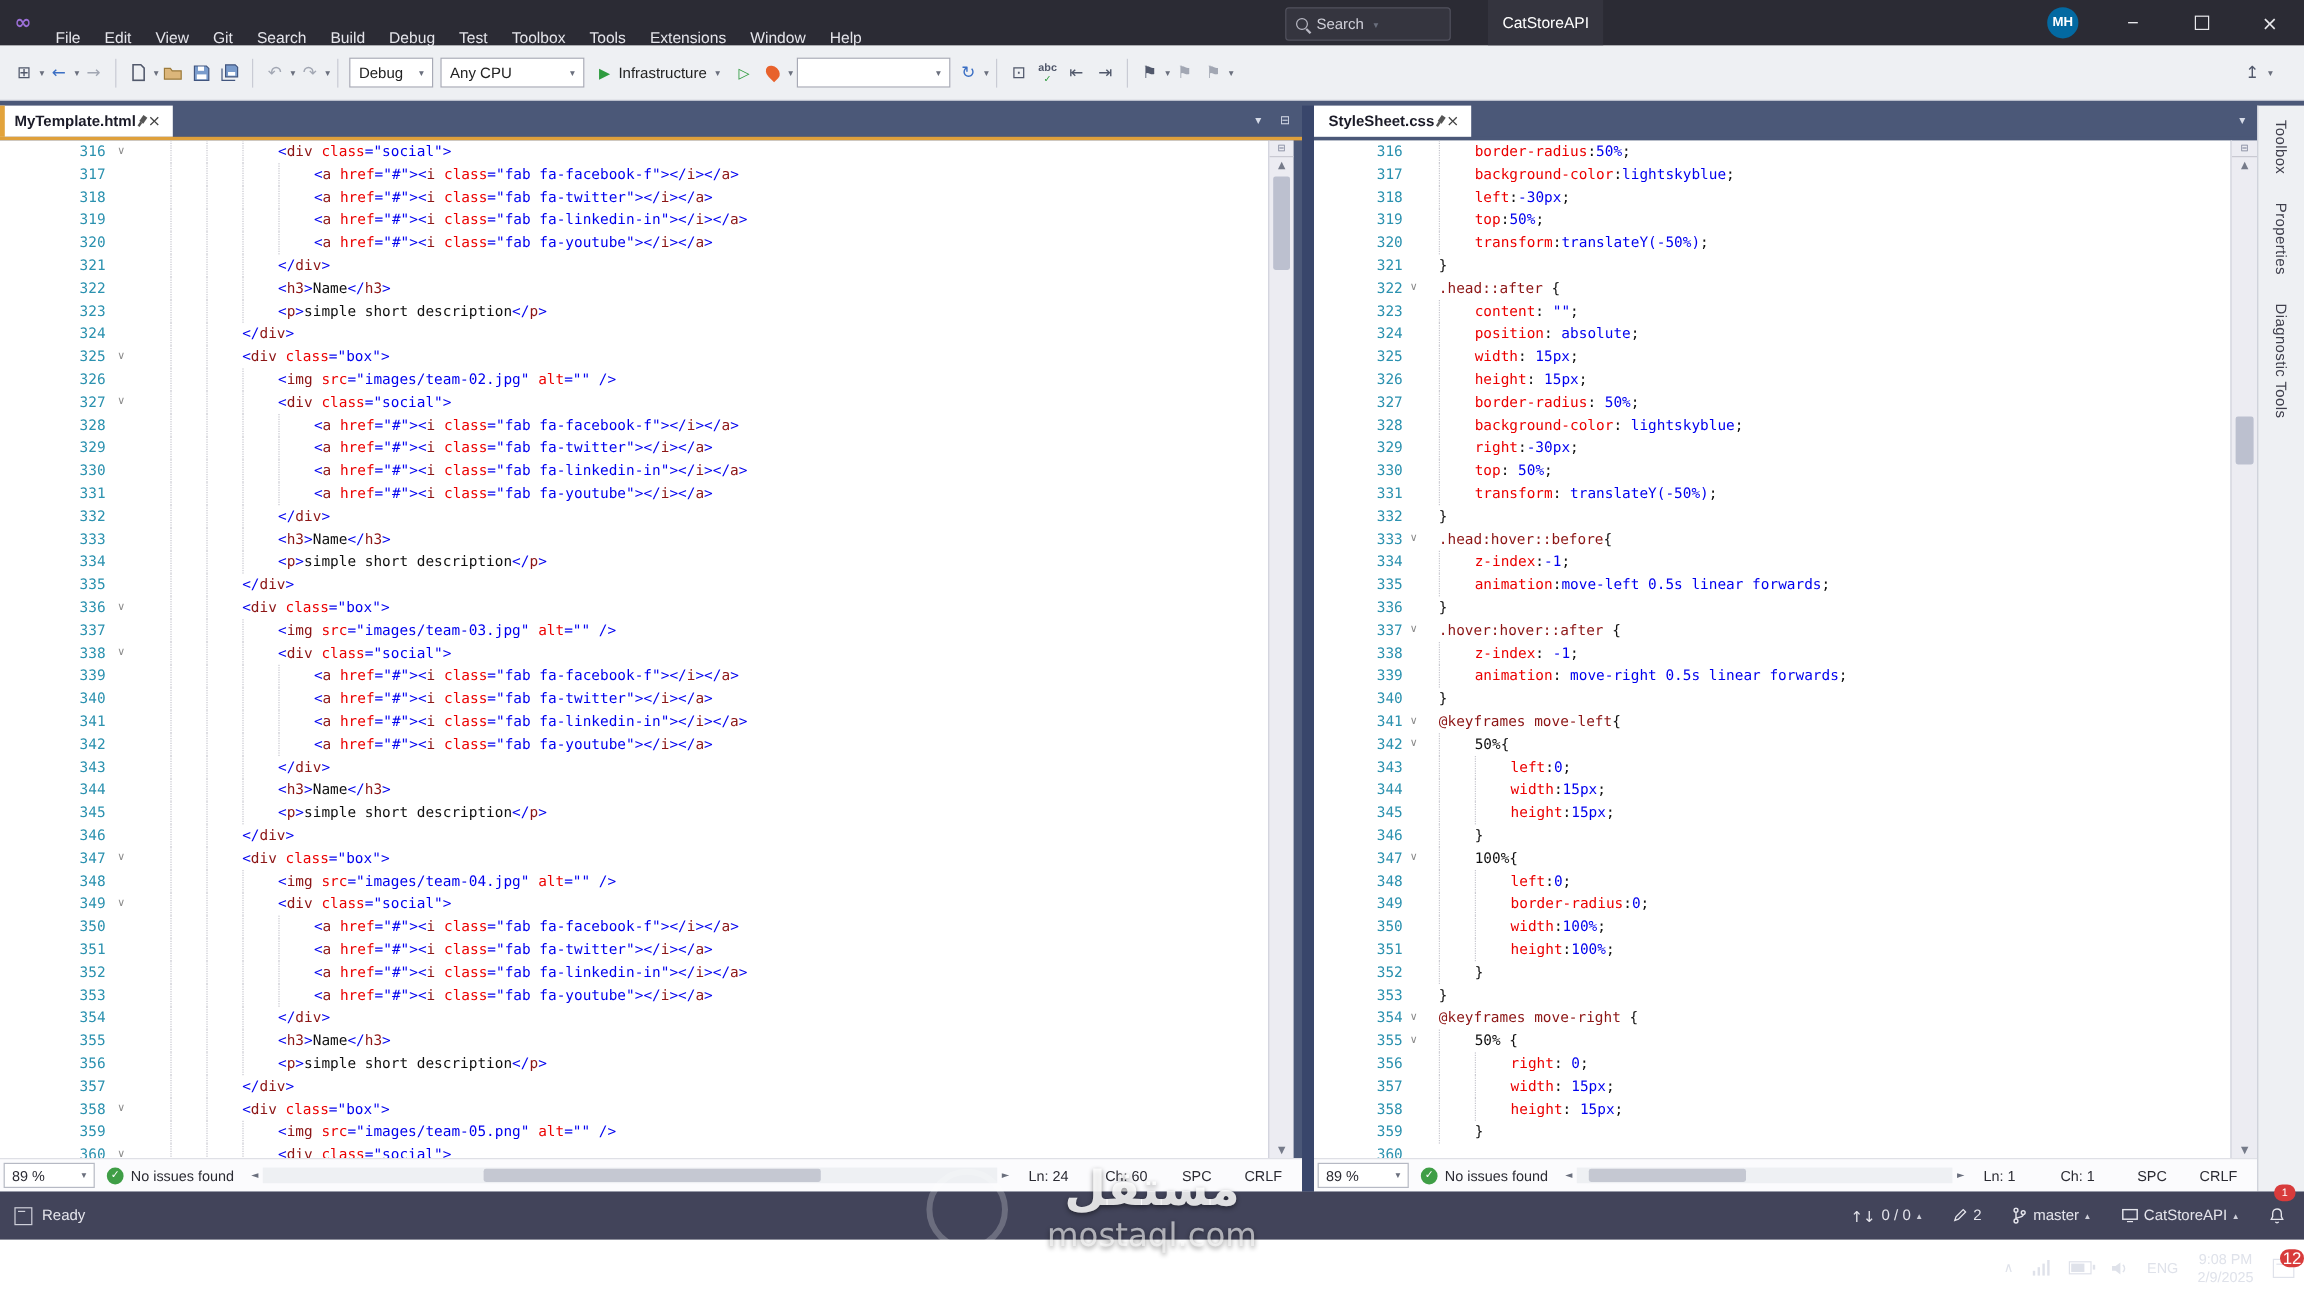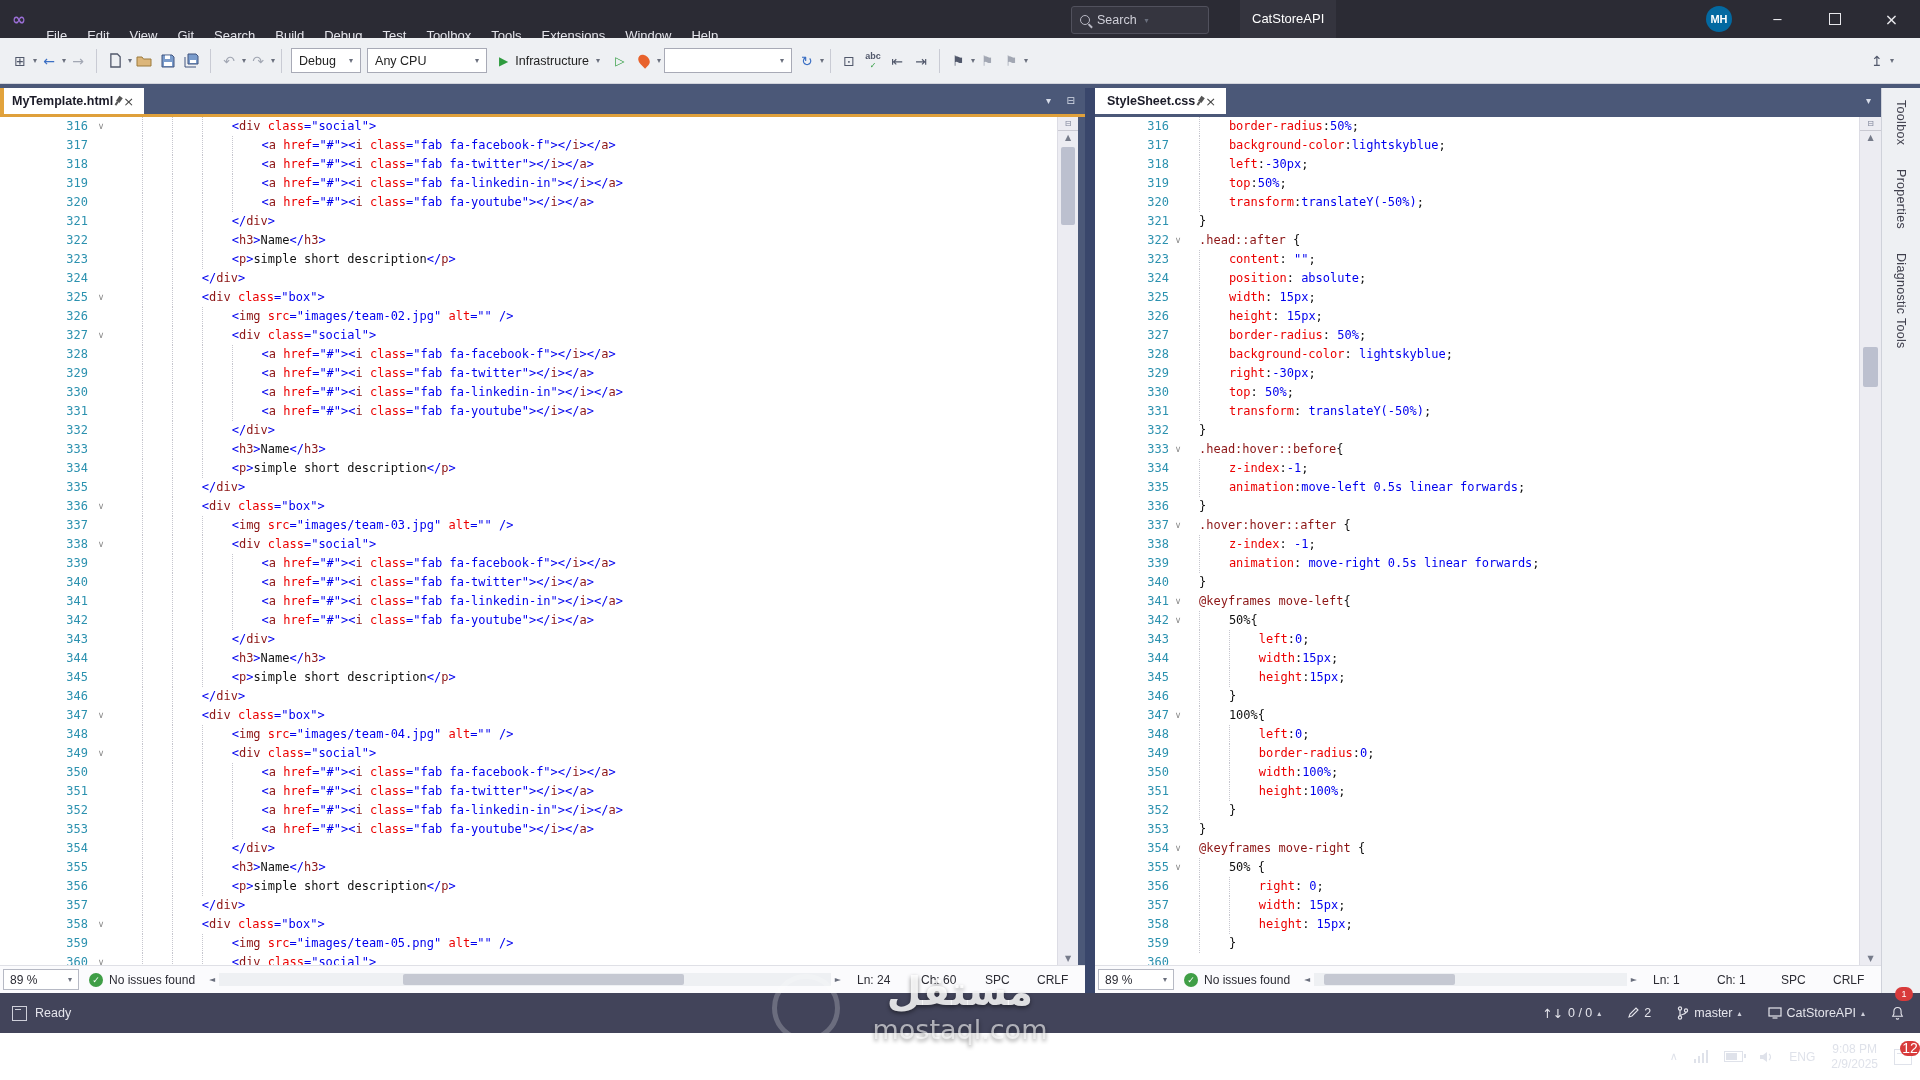--- a/index.html
+++ b/index.html
@@ -5,21 +5,21 @@
   html,body{margin:0;padding:0;background:#111;}
   #app{position:relative;width:1920px;height:1080px;overflow:hidden;
        font-family:"Liberation Sans",sans-serif;background:#fff;}
   .uic{font-family:"DejaVu Sans",sans-serif;}
 
   
   #titlebar{position:absolute;left:0;top:0;width:1920px;height:38px;background:#2b2b34;
             display:flex;align-items:center;color:#e4e4ea;font-size:13px;}
   .vs-logo{color:#9b6fd6;font-size:17px;margin:0 10px 0 12px;font-weight:bold;}
   #menu-bar{display:flex;height:100%;}
-  .menu-item{padding:1px 10px;line-height:38px;cursor:default;margin-top:16px;}
+  .menu-item{padding:13px 10px;line-height:38px;cursor:default;}
   .tb-search{position:absolute;left:1071px;top:6px;width:120px;height:26px;background:#35353f;
              border:1px solid #51515d;border-radius:3px;display:flex;align-items:center;gap:7px;
              padding:0 8px;color:#cfcfd8;font-size:12.5px;}
   .mag{width:8px;height:8px;border:1.5px solid #b9b9c4;border-radius:50%;position:relative;flex:0 0 auto;}
   .mag::after{content:'';position:absolute;width:5px;height:1.5px;background:#b9b9c4;
               transform:rotate(45deg);right:-4px;bottom:-2px;}
   .tb-solution{position:absolute;left:1240px;top:0;height:38px;line-height:38px;color:#fff;
                padding:0 12px;background:#34343e;}
   .avatar{position:absolute;left:1706px;top:6px;width:26px;height:26px;border-radius:50%;
           background:#0369a1;color:#fff;font-size:11px;font-weight:bold;display:flex;

